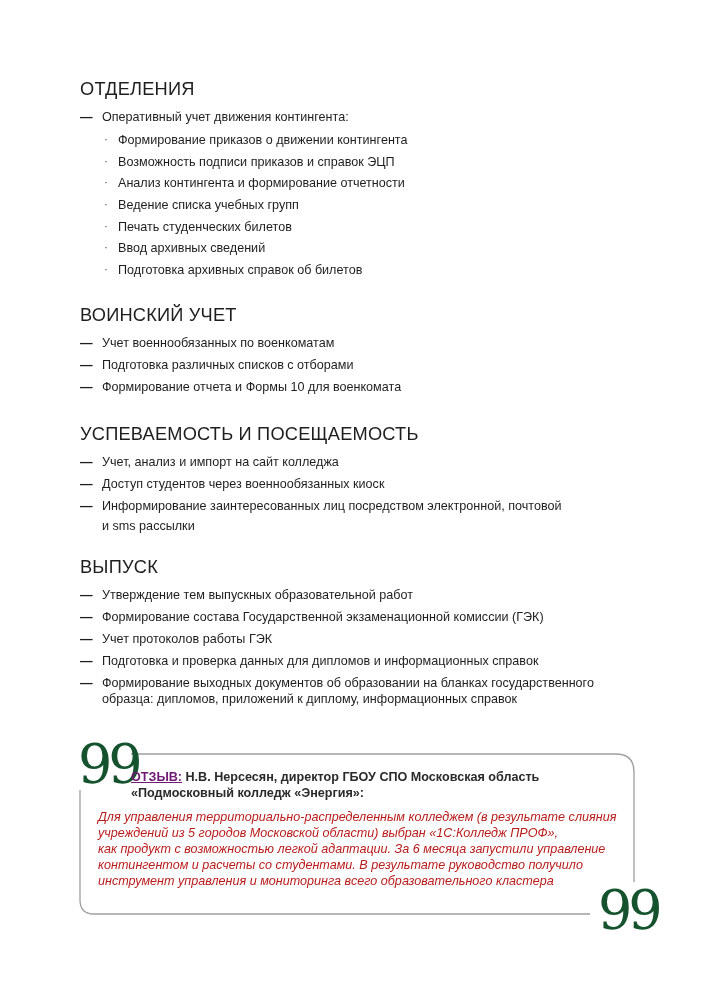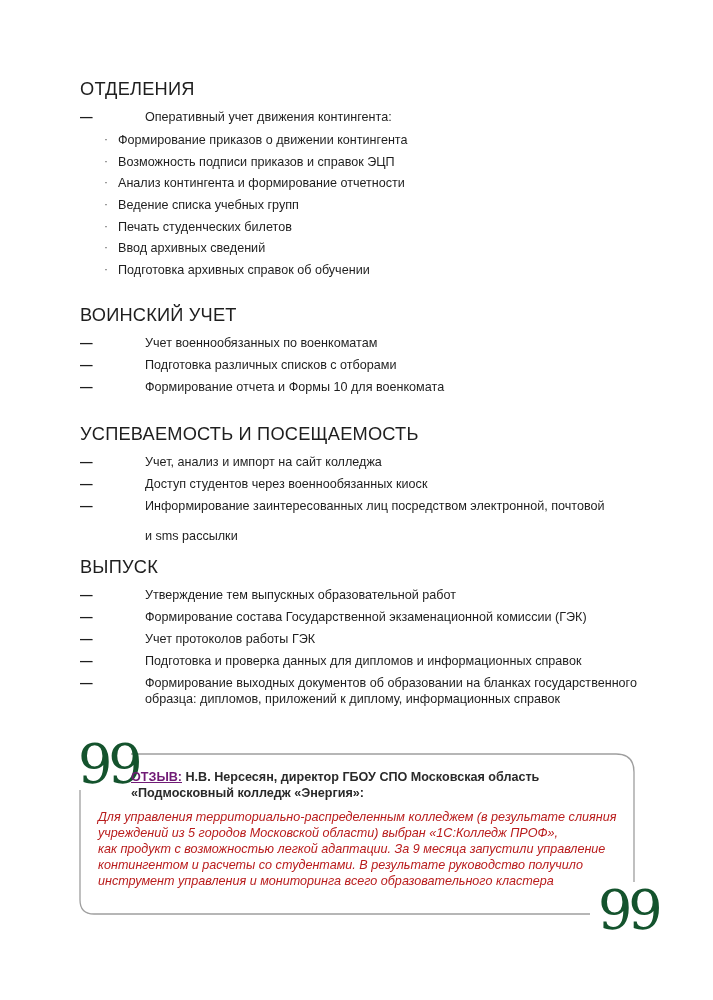--- a/index.html
+++ b/index.html
@@ -17,21 +17,21 @@
       transform: scaleX(0.96); transform-origin: left center;
     }
     .item {
       position: absolute; left: 80px; width: 560px;
       font-size: 12.6px; line-height: 16px; color: #1e1e1e;
     }
     .item .dash {
       position: absolute; left: 0; top: 0; width: 14px;
       font-weight: bold;
     }
-    .item .text { position: absolute; left: 22px; width: 540px; margin-left: 43px; }
+    .item .text { position: absolute; left: 22px; width: 540px; }
     .sub {
       position: absolute; left: 104px; width: 520px;
       font-size: 12.6px; line-height: 16px; color: #1e1e1e;
     }
     .sub .bullet {
       position: absolute; left: 0; top: -1px; color: #555;
       font-size: 12px;
     }
     .sub .text { position: absolute; left: 14px; white-space: nowrap; }
 
@@ -83,21 +83,21 @@
   <div class="sub" style="top:219px;">
     <span class="bullet">·</span>
     <span class="text">Печать студенческих билетов</span>
   </div>
   <div class="sub" style="top:240px;">
     <span class="bullet">·</span>
     <span class="text">Ввод архивных сведений</span>
   </div>
   <div class="sub" style="top:262px;">
     <span class="bullet">·</span>
-    <span class="text">Подготовка архивных справок об обучении</span>
+    <span class="text">Подготовка архивных справок об билетов</span>
   </div>
 
   <h2 class="section-title" style="top:304px;">ВОИНСКИЙ УЧЕТ</h2>
   <div class="item" style="top:335px;">
     <span class="dash">—</span>
     <span class="text">Учет военнообязанных по военкоматам</span>
   </div>
   <div class="item" style="top:357px;">
     <span class="dash">—</span>
     <span class="text">Подготовка различных списков с отборами</span>
@@ -112,21 +112,21 @@
     <span class="dash">—</span>
     <span class="text">Учет, анализ и импорт на сайт колледжа</span>
   </div>
   <div class="item" style="top:476px;">
     <span class="dash">—</span>
     <span class="text">Доступ студентов через военнообязанных киоск</span>
   </div>
   <div class="item" style="top:498px;">
     <span class="dash">—</span>
     <span class="text">Информирование заинтересованных лиц посредством электронной, почтовой</span>
-    <span class="text" style="top:30px;">и sms рассылки</span>
+    <span class="text" style="top:20px;">и sms рассылки</span>
   </div>
 
   <h2 class="section-title" style="top:556px;">ВЫПУСК</h2>
   <div class="item" style="top:587px;">
     <span class="dash">—</span>
     <span class="text">Утверждение тем выпускных образовательной работ</span>
   </div>
   <div class="item" style="top:609px;">
     <span class="dash">—</span>
     <span class="text">Формирование состава Государственной экзаменационной комиссии (ГЭК)</span>
@@ -160,19 +160,19 @@
       <div>
         <span class="label">ОТЗЫВ:</span>
         <span>Н.В. Нерсесян, директор ГБОУ СПО Московская область</span>
       </div>
       <div>«Подмосковный колледж «Энергия»:</div>
     </div>
 
     <div class="quote-body">
       <span>Для управления территориально-распределенным колледжем (в результате слияния</span>
       <span>учреждений из 5 городов Московской области) выбран «1С:Колледж ПРОФ»,</span>
-      <span>как продукт с возможностью легкой адаптации. За 9 месяца запустили управление</span>
+      <span>как продукт с возможностью легкой адаптации. За 6 месяца запустили управление</span>
       <span>контингентом и расчеты со студентами. В результате руководство получило</span>
       <span>инструмент управления и мониторинга всего образовательного кластера</span>
     </div>
   </div>
 
 </div>
 
 </body></html>

